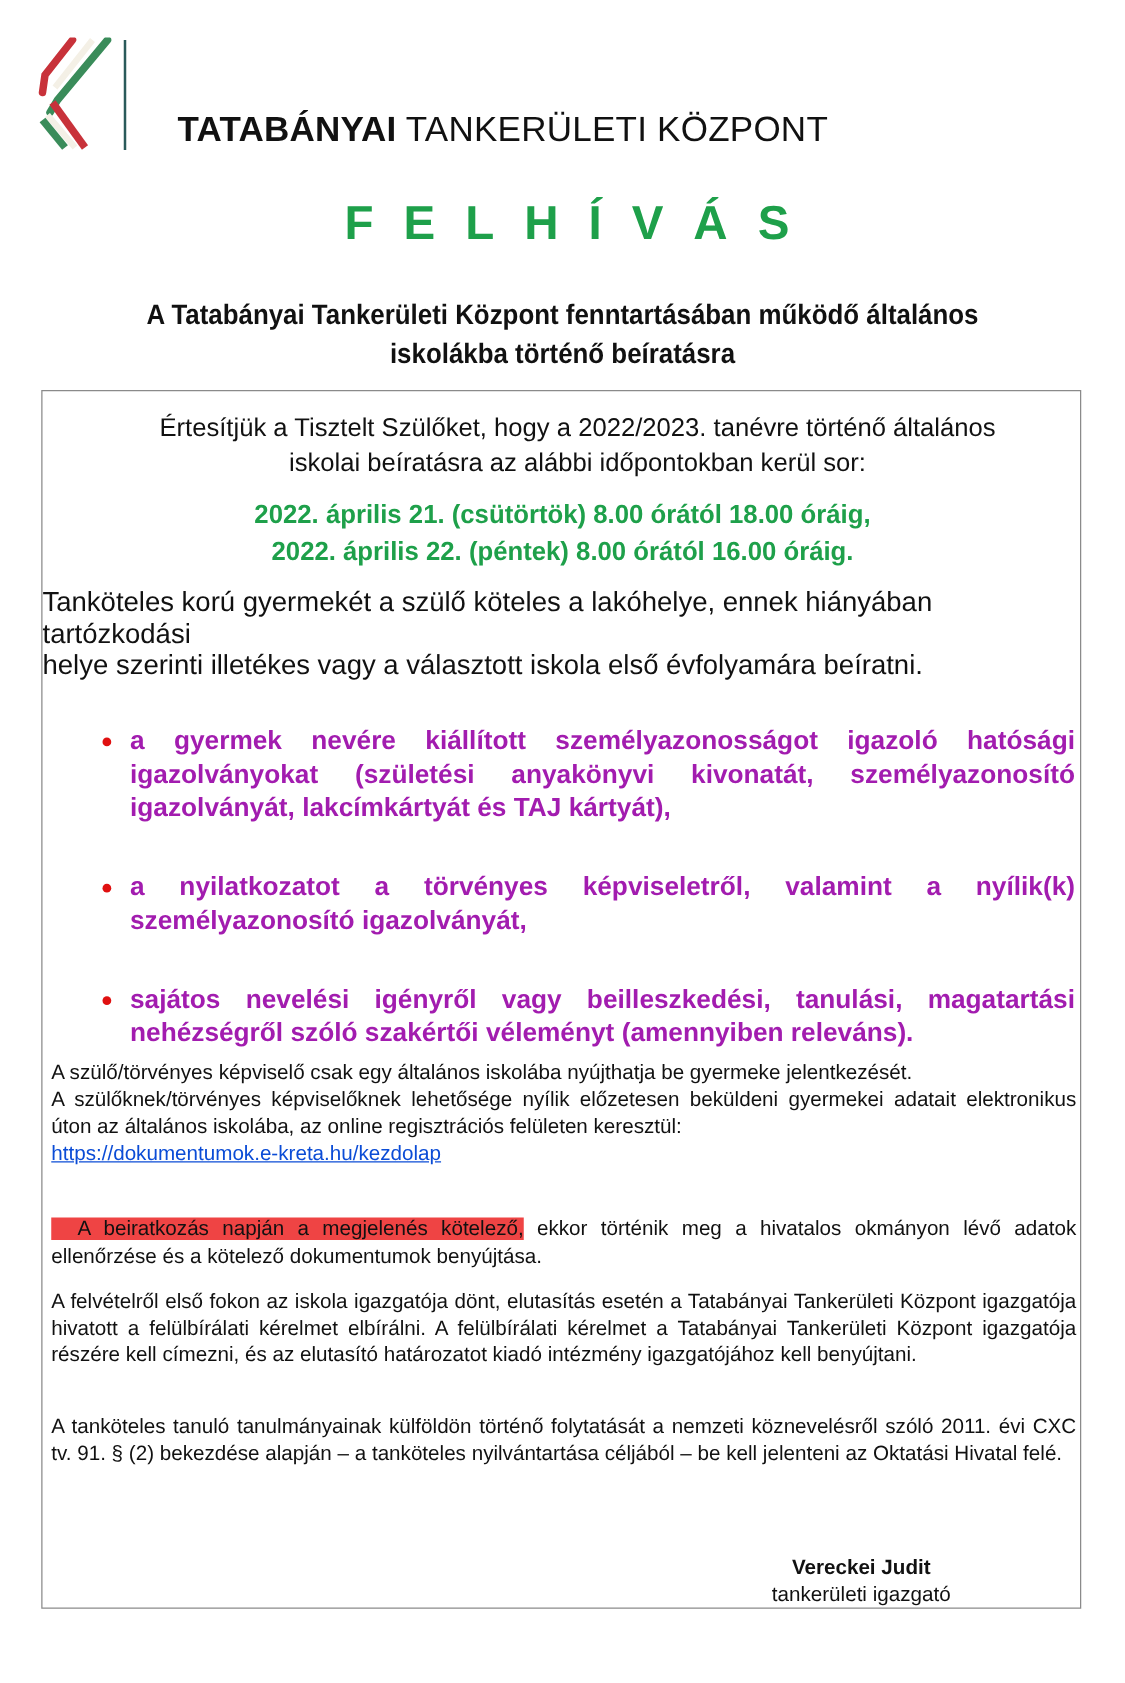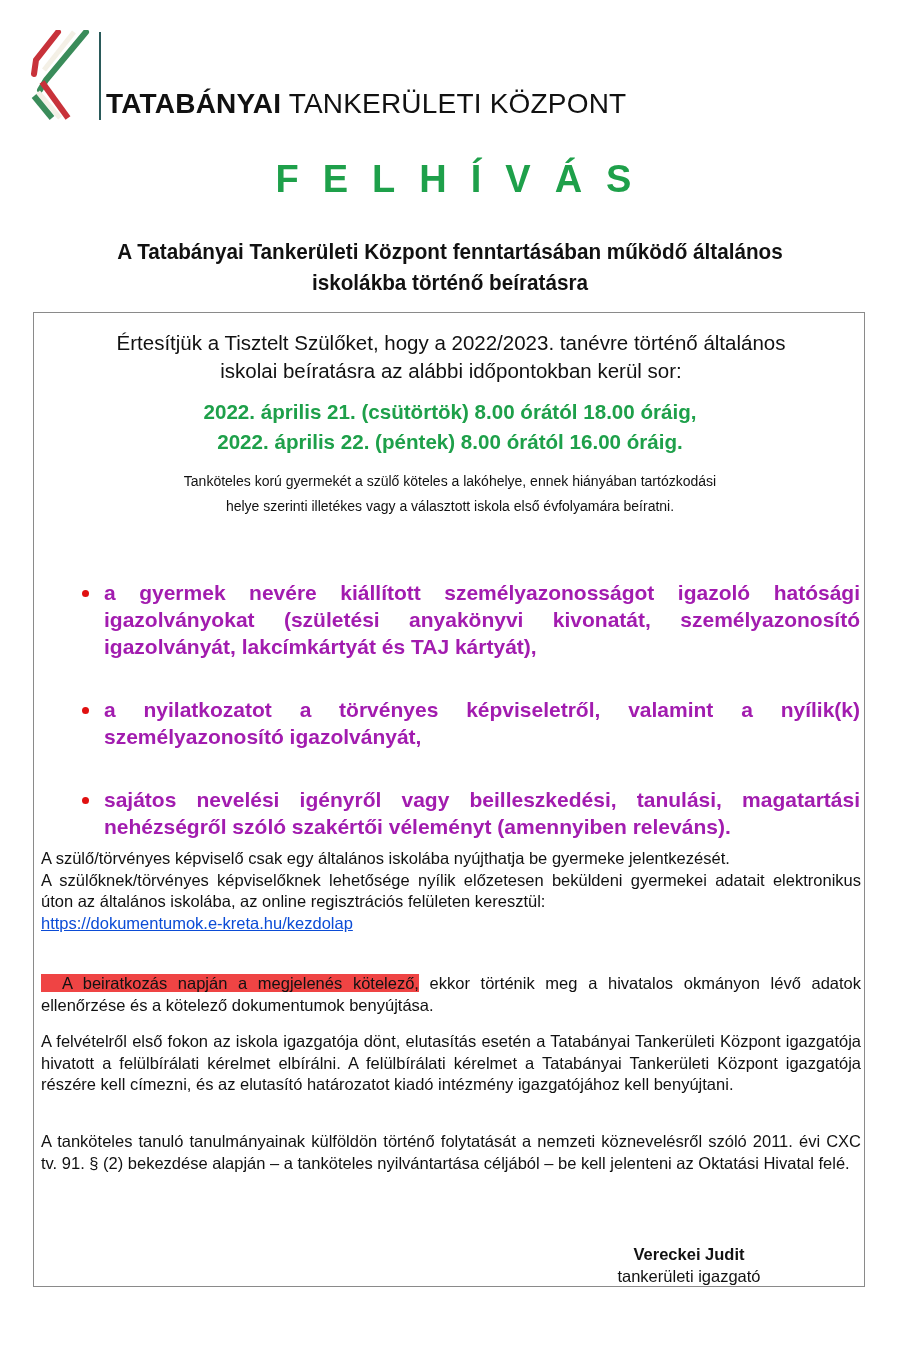--- a/index.html
+++ b/index.html
@@ -1,32 +1,32 @@
 <!DOCTYPE html>
 <html><head>
 <meta charset="utf-8">
 <style>
   html, body { margin: 0; padding: 0; background: #ffffff; }
   body { width: 900px; height: 1346px; position: relative; font-family: "Liberation Sans", sans-serif; color: #111; overflow: hidden; }
 
   .logo { position: absolute; left: 30px; top: 30px; width: 62px; height: 90px; }
   .logo-divider { position: absolute; left: 99px; top: 32px; width: 2px; height: 88px; background: #2a5a5a; }
   .org-name { position: absolute; left: 106px; top: 88px; font-size: 28px; letter-spacing: 0.2px; white-space: nowrap; color: #111; }
-  .org-name b { font-weight: 700; }
+  .org-name b { font-weight: 700; margin-left: 36px; }
 
   .felhivas { position: absolute; left: 0; width: 900px; top: 158px; text-align: center; font-weight: 700; font-size: 38px; letter-spacing: 24px; color: #1ea04a; padding-left: 31px; box-sizing: border-box; }
 
   .subtitle { position: absolute; left: 40px; width: 820px; top: 236px; text-align: center; font-weight: 700; font-size: 22.5px; line-height: 31px; color: #111; transform: scaleX(0.92); transform-origin: center; }
 
   .box { position: absolute; left: 33px; top: 312px; width: 832px; height: 975px; border: 1px solid #8a8a8a; box-sizing: border-box; }
 
-  .intro { position: absolute; left: 1px; width: 832px; top: 16px; text-align: center; font-size: 20.5px; line-height: 28px; color: #111; }
+  .intro { position: absolute; left: 12px; width: 832px; top: 16px; text-align: center; font-size: 20.5px; line-height: 28px; color: #111; }
   .dates { position: absolute; left: 0; width: 832px; top: 84px; text-align: center; font-size: 21px; line-height: 30px; font-weight: 700; color: #1ea04a; }
   .dates div { transform: scaleX(0.98); }
-  .obligation { position: absolute; left: 0; width: 832px; top: 156px; text-align: center; font-size: 14px; line-height: 25px; color: #111; }
+  .obligation { position: absolute; left: 0; width: 832px; top: 156px; font-size: 22px; line-height: 25px; color: #111; }
 
   .req-heading { position: absolute; left: 7px; top: 220px; font-size: 21.5px; font-weight: 700; color: #e01010; white-space: nowrap; }
 
   .req-list { position: absolute; left: 46px; width: 780px; top: 266px; margin: 0; padding: 0; list-style: none; }
   .req-item { position: relative; padding-left: 24px; font-size: 21px; line-height: 27px; font-weight: 700; color: #a21caf; text-align: justify; margin-bottom: 36px; }
   .req-item .bullet { position: absolute; left: 2px; top: 11px; width: 7px; height: 7px; border-radius: 50%; background: #e01010; }
 
   .para { position: absolute; left: 7px; width: 820px; font-size: 16.5px; line-height: 21.5px; color: #111; text-align: justify; }
   .para.p1 { top: 535px; }
   .para.p2 { top: 660px; }

